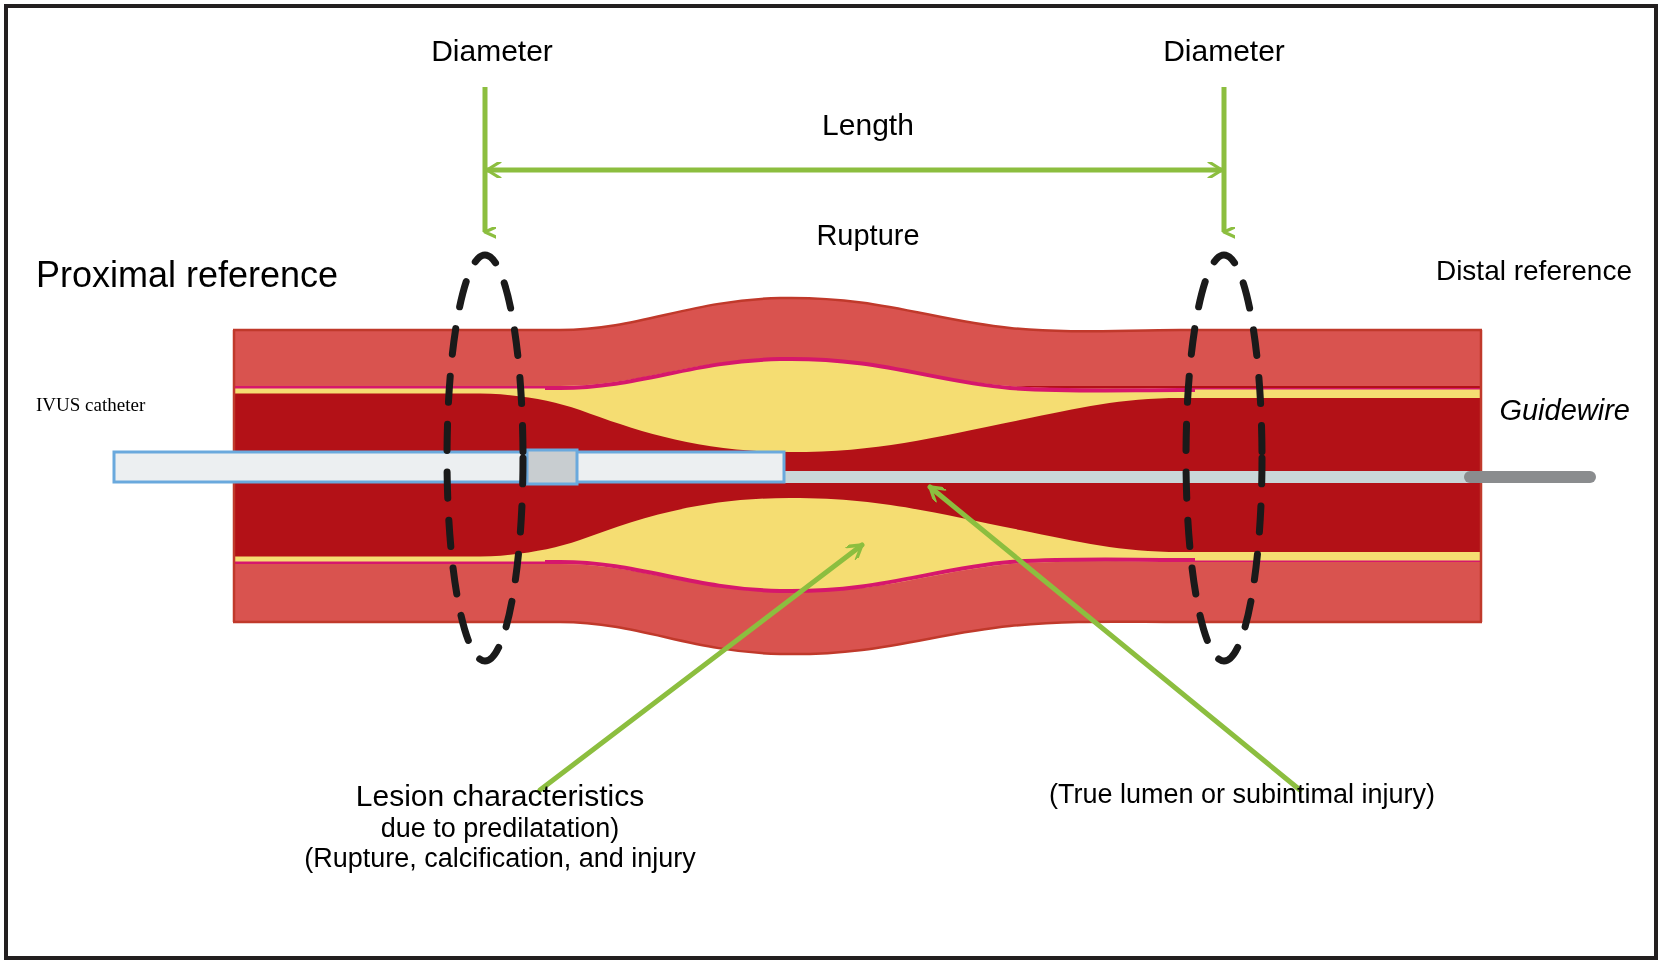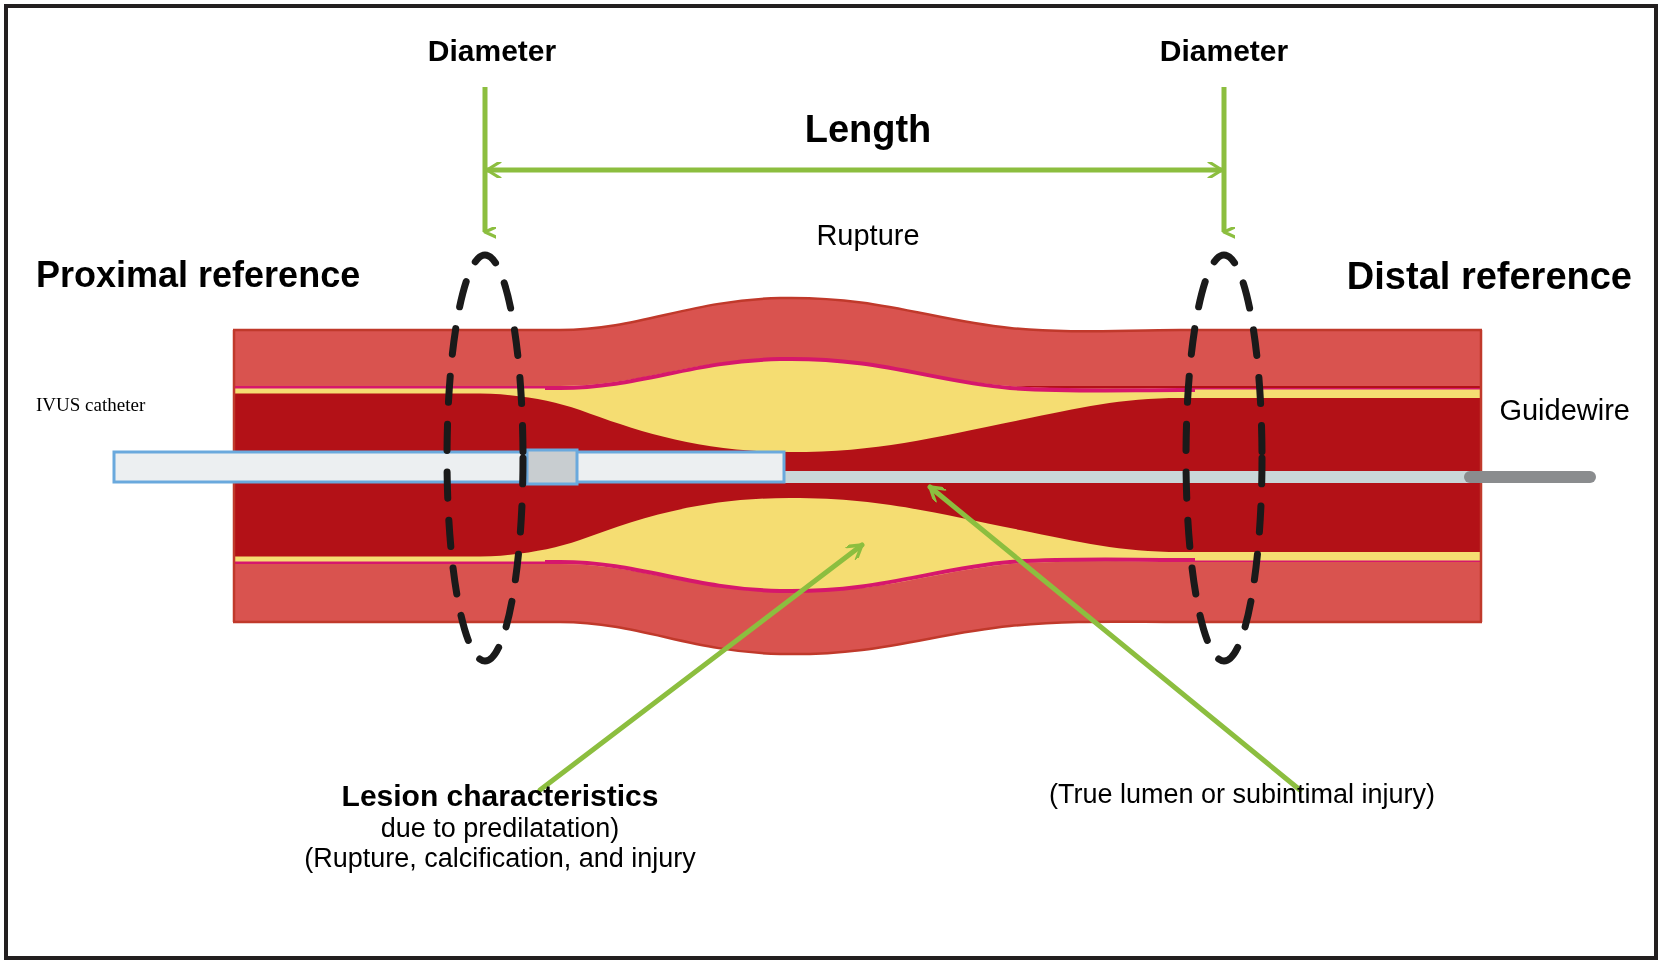--- a/index.html
+++ b/index.html
@@ -35,34 +35,34 @@
     width: 1662px;
     height: 964px;
   }
   .lbl {
     position: absolute;
     color: #000000;
     white-space: nowrap;
     line-height: 1.12;
   }
   .lbl-bold {
-    font-weight: bold;
+    font-weight: normal;
   }
   .ctr {
     transform: translateX(-50%);
     text-align: center;
   }
   .t-diameter-l { left: 492px; top: 34px;  font-size: 30px; }
   .t-diameter-r { left: 1224px; top: 34px; font-size: 30px; }
-  .t-length     { left: 868px; top: 108px; font-size: 38px; }
+  .t-length     { left: 868px; top: 108px; font-size: 30px; }
   .t-lesion     { left: 868px; top: 219px; font-size: 29px; }
   .t-proximal   { left: 36px;  top: 255px; font-size: 36px; }
-  .t-distal     { left: 1632px; top: 255px; font-size: 38px; transform: translateX(-100%); }
+  .t-distal     { left: 1632px; top: 255px; font-size: 28px; transform: translateX(-100%); }
   .t-ivus       { left: 36px;  top: 394px; font-size: 19px; font-family: Liberation Serif, serif; }
-  .t-guidewire  { left: 1630px; top: 394px; font-size: 29px; transform: translateX(-100%); }
+  .t-guidewire  { left: 1630px; top: 394px; font-size: 29px; transform: translateX(-100%); font-style: italic; }
   .t-lesionchar { left: 500px; top: 779px; font-size: 30px; text-align: center; }
   .t-gwloc      { left: 1242px; top: 779px; font-size: 30px; }
   .sub {
     font-weight: normal;
     font-size: 27px;
     display: block;
   }
 </style>
 </head>
 <body>

